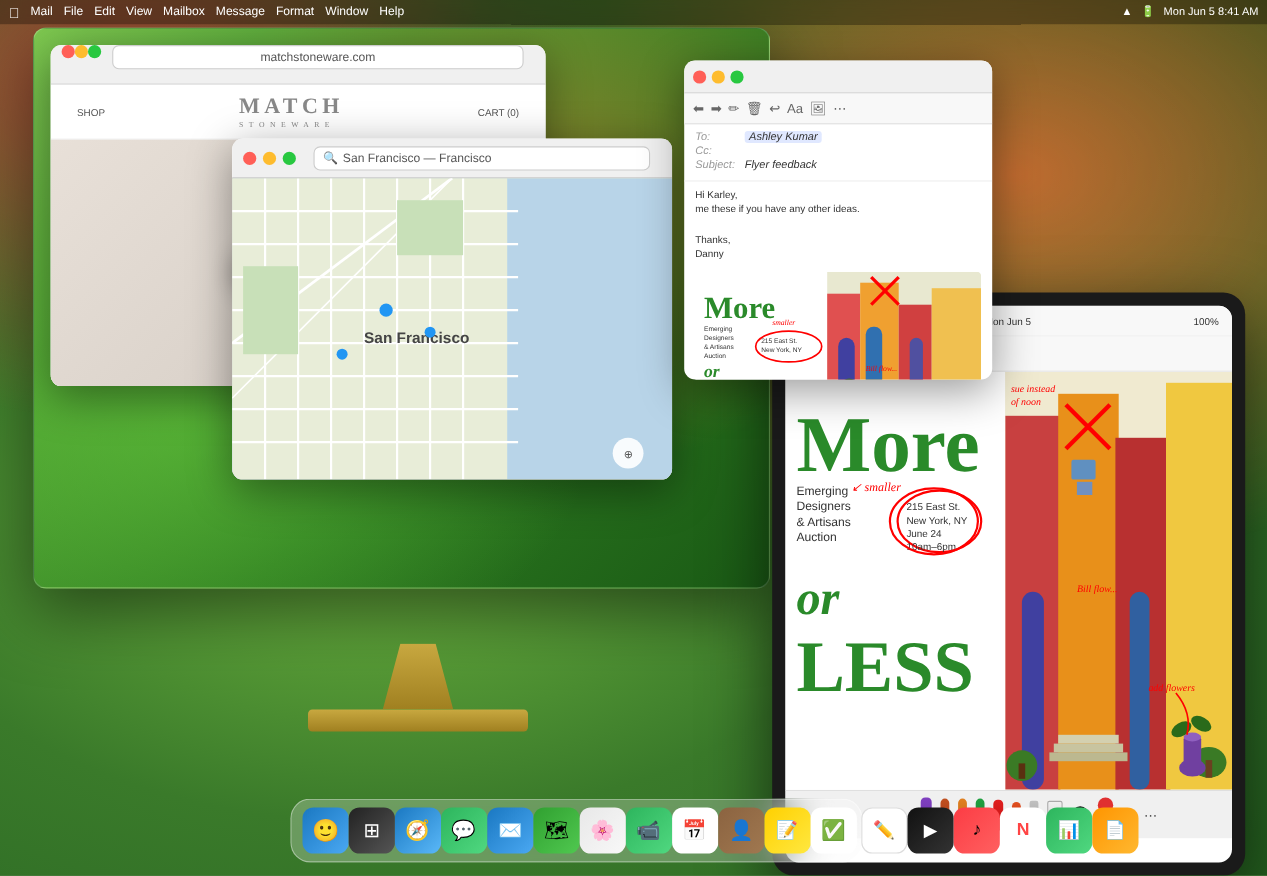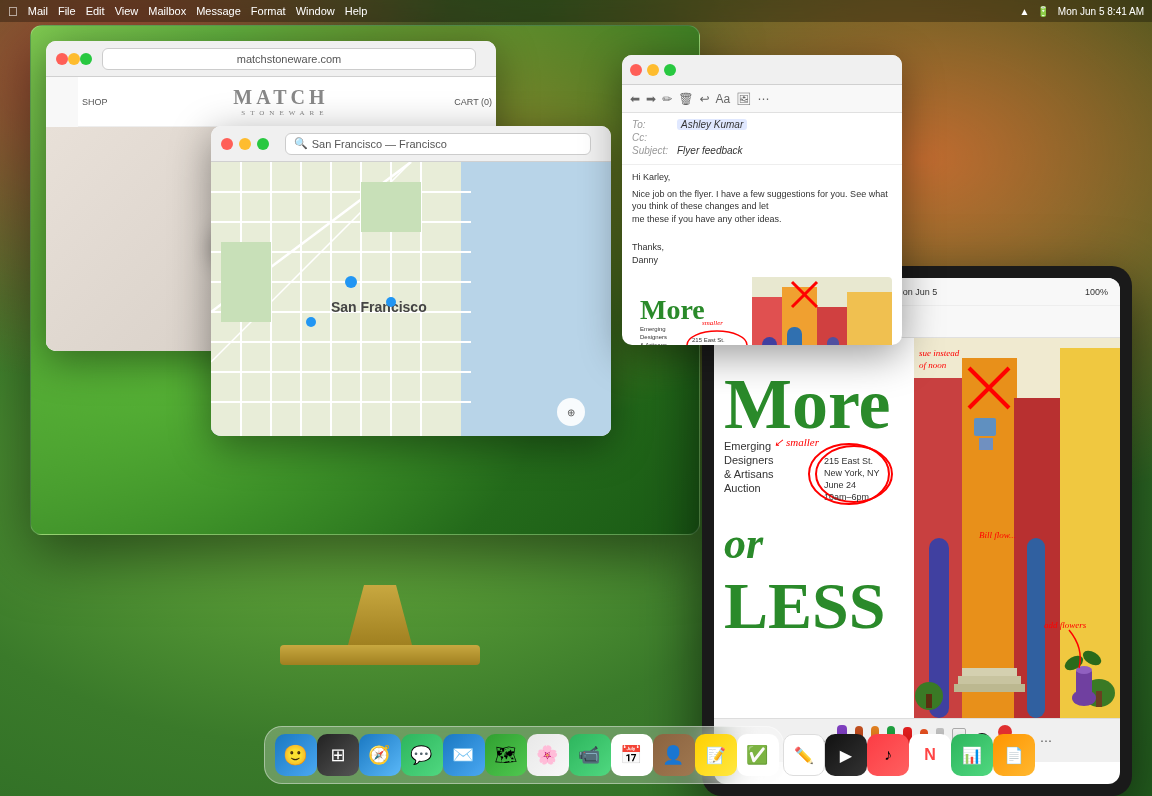--- a/index.html
+++ b/index.html
@@ -133,21 +133,20 @@
       overflow: hidden;
       box-shadow: 0 10px 40px rgba(0,0,0,0.4);
       z-index: 5;
     }
 
     .safari-titlebar {
       height: 36px;
       background: #f0f0f0;
       border-bottom: 1px solid #d0d0d0;
       display: flex;
-      align-items: center;
       padding: 0 10px;
       gap: 0;
     }
 
     .window-dot {
       width: 12px;
       height: 12px;
       border-radius: 50%;
     }
     .dot-red { background: #ff5f57; }
@@ -175,31 +174,30 @@
       position: relative;
       overflow: hidden;
     }
 
     .safari-shop-header {
       background: white;
       height: 50px;
       display: flex;
       align-items: center;
       justify-content: space-between;
-      padding: 0 4px;
+      padding: 0 24px;
       border-bottom: 1px solid #eee;
-      margin-left: 32px;
     }
 
     .match-logo {
       font-family: serif;
       font-size: 18px;
       font-weight: 300;
       letter-spacing: 3px;
-      text-align: right;
+      text-align: left;
     }
     .match-logo span {
       display: block;
       font-size: 8px;
       letter-spacing: 4px;
       color: #888;
     }
 
     .safari-product {
       display: flex;
@@ -648,21 +646,20 @@
     <div class="mail-header-row">
       <span class="mail-header-label">Cc:</span>
     </div>
     <div class="mail-header-row">
       <span class="mail-header-label">Subject:</span>
       <span>Flyer feedback</span>
     </div>
   </div>
   <div class="mail-body">
     <p>Hi Karley,</p>
-    <p style="margin-top:4px;">Nice job on the flyer. I have a few suggestions for you. See what you think of these changes and let</p>
     <p>me these if you have any other ideas.</p>
     <p style="margin-top:16px;">Thanks,</p>
     <p>Danny</p>
   </div>
 
   <div class="mail-flyer">
     <svg width="100%" height="120" viewBox="0 0 260 120">
 
       <rect x="0" y="0" width="120" height="120" fill="white"></rect>
 

